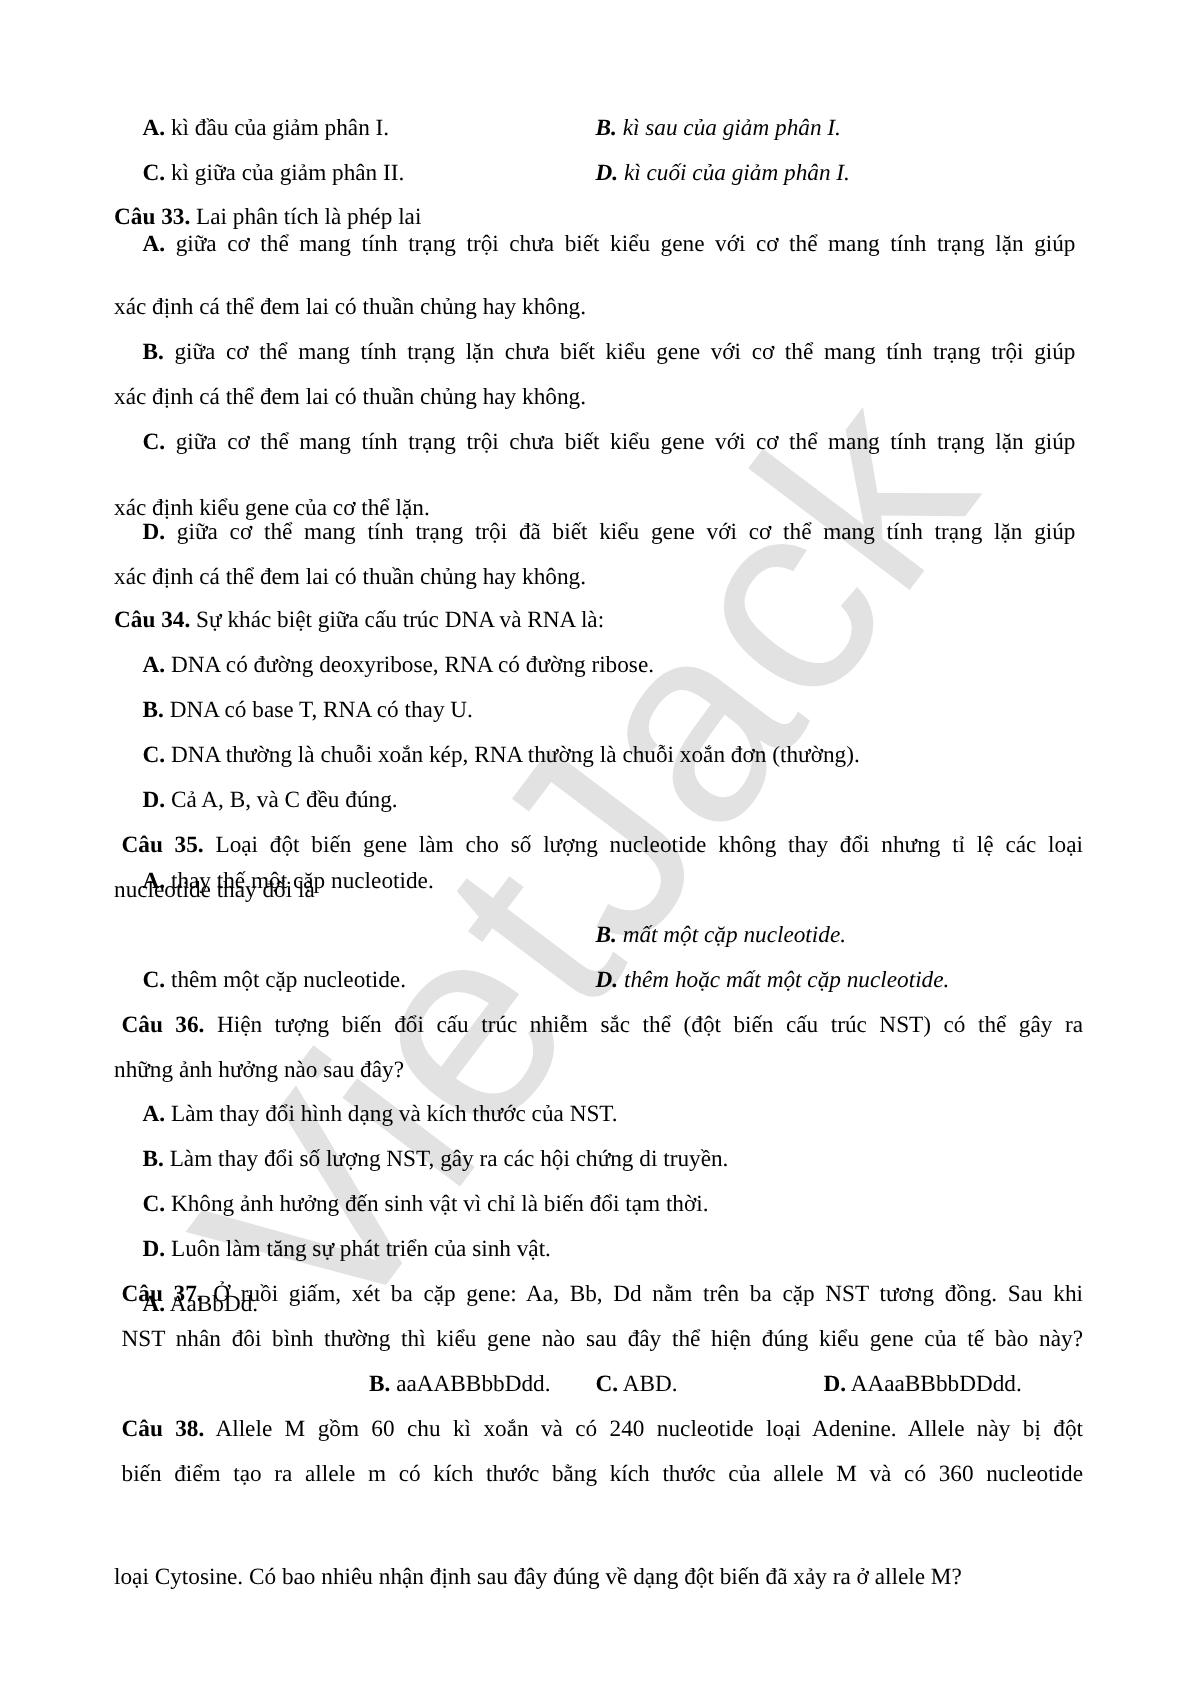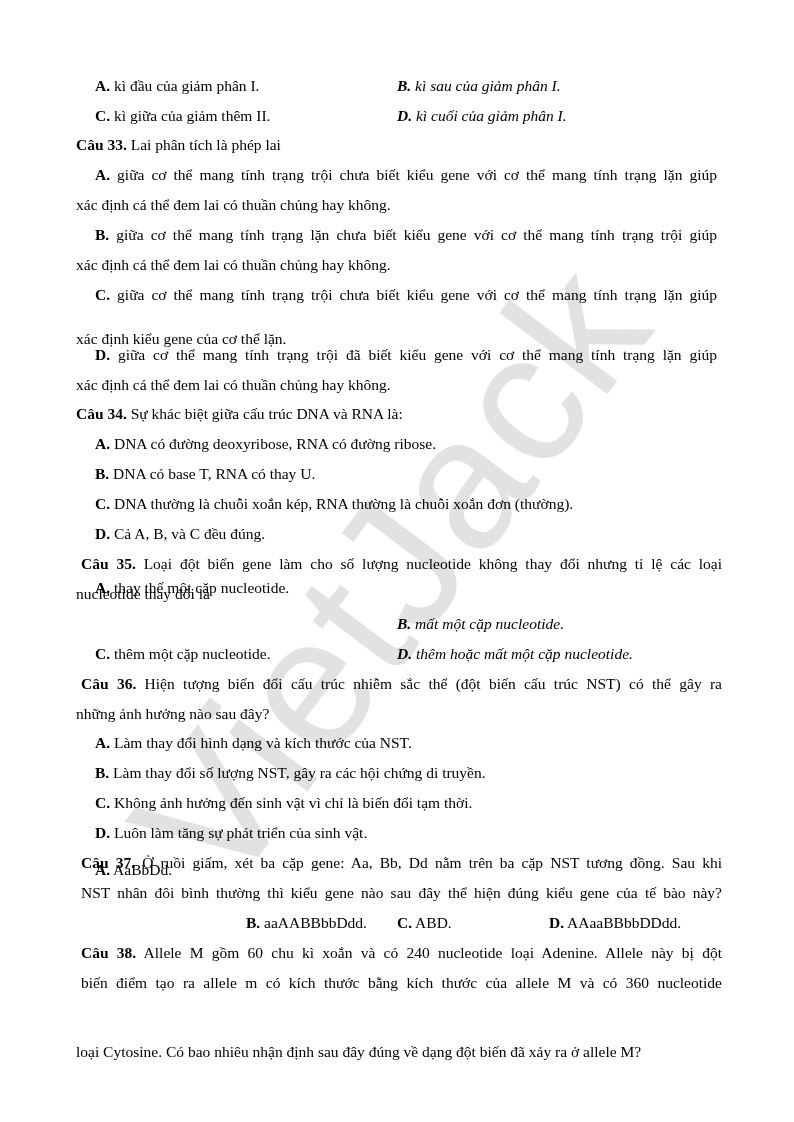--- a/index.html
+++ b/index.html
@@ -67,30 +67,30 @@
 
 <div class="content">
 
   <div class="line ind" style="top:76px">
     <span class="b">A.</span><span> kì đầu của giảm phân I.</span>
   </div>
   <div class="line col2" style="top:76px">
     <span class="b">B.</span><span> kì sau của giảm phân I.</span>
   </div>
   <div class="line ind" style="top:106px">
-    <span class="b">C.</span><span> kì giữa của giảm thêm II.</span>
+    <span class="b">C.</span><span> kì giữa của giảm phân II.</span>
   </div>
   <div class="line col2" style="top:106px">
     <span class="b">D.</span><span> kì cuối của giảm phân I.</span>
   </div>
 
   <div class="line q" style="top:135px">
     <span class="b">Câu 33.</span><span> Lai phân tích là phép lai</span>
   </div>
-  <div class="line fulli" style="top:165px">
+  <div class="line fulli" style="top:153px">
     <span class="b">A.</span><span> giữa cơ thể mang tính trạng trội chưa biết kiểu gene với cơ thể mang tính trạng lặn giúp</span>
   </div>
   <div class="line q" style="top:195px">xác định cá thể đem lai có thuần chủng hay không.</div>
   <div class="line fulli" style="top:225px">
     <span class="b">B.</span><span> giữa cơ thể mang tính trạng lặn chưa biết kiểu gene với cơ thể mang tính trạng trội giúp</span>
   </div>
   <div class="line q" style="top:255px">xác định cá thể đem lai có thuần chủng hay không.</div>
   <div class="line fulli" style="top:285px">
     <span class="b">C.</span><span> giữa cơ thể mang tính trạng trội chưa biết kiểu gene với cơ thể mang tính trạng lặn giúp</span>
   </div>

